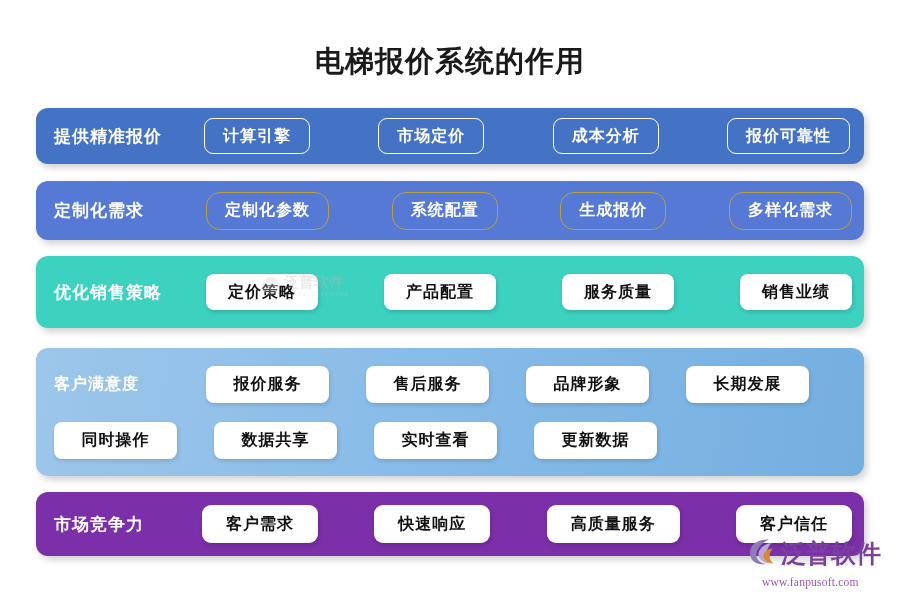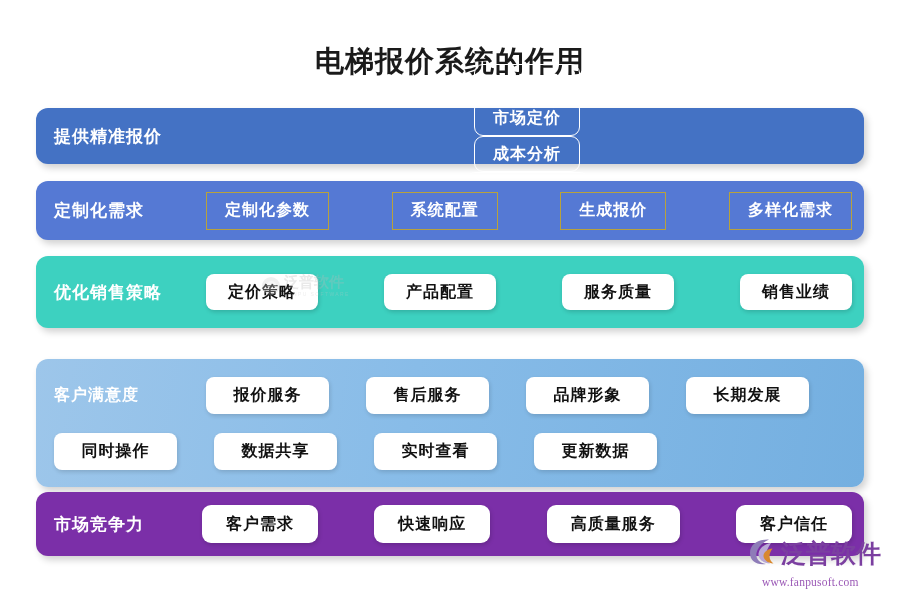--- a/index.html
+++ b/index.html
@@ -74,21 +74,21 @@
   }
 
   
   #row-1 {
     top: 108px;
     height: 56px;
     background: #4472C4;
     padding: 0 14px 0 18px;
   }
   #row-1 .row-label { width: 150px; }
-  #row-1 .chips { justify-content: space-between; flex-direction: column; }
+  #row-1 .chips { justify-content: space-between; }
   #row-1 .chip {
     height: 36px;
     border: 1.5px solid #ffffff;
     border-radius: 9px;
     color: #ffffff;
     background: transparent;
     padding: 0 18px;
   }
 
   
@@ -96,21 +96,21 @@
     top: 181px;
     height: 59px;
     background: #5579D4;
     padding: 0 12px 0 18px;
   }
   #row-2 .row-label { width: 152px; }
   #row-2 .chips { justify-content: space-between; }
   #row-2 .chip {
     height: 38px;
     border: 1.5px solid #B8A23C;
-    border-radius: 0;
+    border-radius: 14px;
     color: #ffffff;
     background: transparent;
     padding: 0 18px;
   }
 
   
   #row-3 {
     top: 256px;
     height: 72px;
     background: #3DD1C0;
@@ -123,21 +123,21 @@
     background: #ffffff;
     border: none;
     border-radius: 8px;
     color: #111111;
     padding: 0 22px;
     box-shadow: 1px 2px 4px rgba(0,0,0,0.16);
   }
 
   
   #row-4 {
-    top: 359px;
+    top: 348px;
     height: 128px;
     background: linear-gradient(100deg, #9DC6EA 0%, #88BCE8 45%, #74AFE0 100%);
     padding: 0;
     display: block;
   }
   #row-4 .subrow {
     display: flex;
     align-items: center;
     height: 50px;
     padding-left: 18px;

